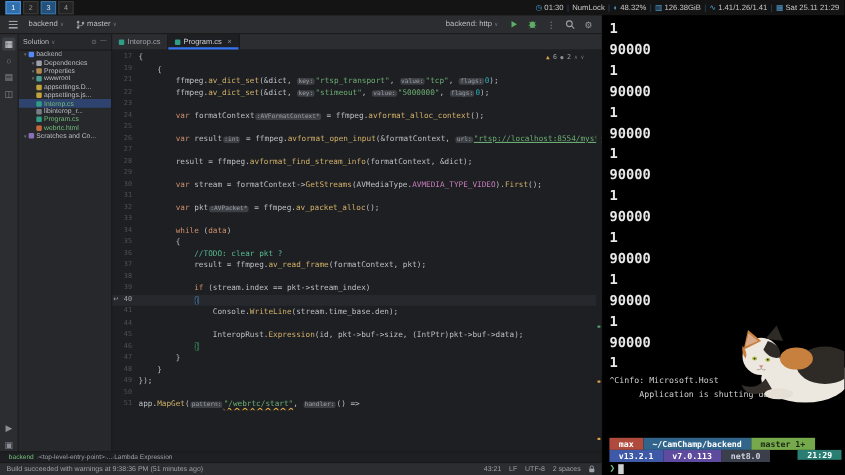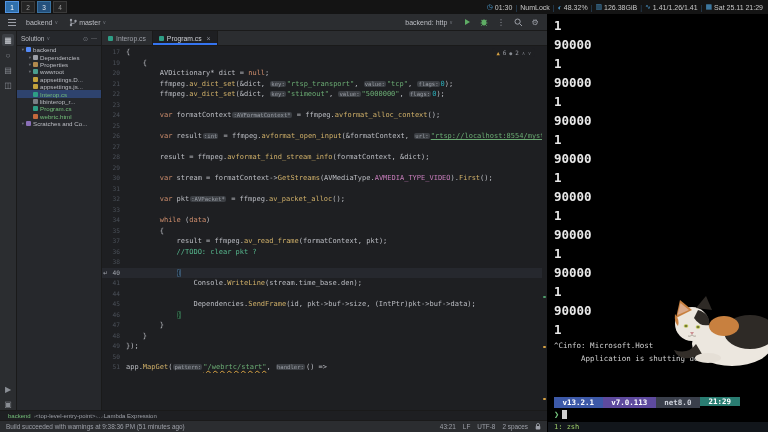--- a/index.html
+++ b/index.html
@@ -104,21 +104,21 @@
 
   
   #terminal{flex:1;background:#000;position:relative;display:flex;flex-direction:column;
             padding:2px 0 0 6px;font-family:"DejaVu Sans Mono",monospace;overflow:hidden}
   .bigline{font-size:12.5px;line-height:19px;font-weight:bold;color:#e8e8e8}
   .infoline{font-size:7.5px;line-height:13px;color:#d0d0d0;white-space:pre}
   #term-spacer{flex:1}
   .promptline{display:flex;height:11px;align-items:stretch;font-size:7.5px;margin-right:3px}
   .pseg{display:flex;align-items:center;padding:0 4px;white-space:pre;font-weight:bold}
   .pl2-left{display:flex}
-  #prompt2{justify-content:flex-start}
+  #prompt2{justify-content:space-between}
   #tmux-bar{height:10px;flex:none;background:#12161b;margin-left:-6px;padding-left:6px;margin-top:2px;
             display:flex;align-items:center;font-size:7px;color:#9ece6a}
   #cursor-line{height:12px;display:flex;align-items:center;font-size:8.5px;color:#76c77f;font-weight:bold}
   .block-cursor{width:5px;height:9px;background:#cfcfcf;margin-left:3px}
   #cat{position:absolute;right:0;top:278px;z-index:5}
 </style>
 </head>
 <body>
 
 <div id="screen">
@@ -308,43 +308,43 @@
               <span class="warn-tri">▲</span>
               <span>6</span>
               <span class="weak-dot">●</span>
               <span>2</span>
               <span class="chev">∧</span>
               <span class="chev">∨</span>
             </div>
             <div>
                 <div class="cl"><span class="gut">17</span><span class="code"><span class="tok td">{</span></span></div>
                 <div class="cl"><span class="gut">19</span><span class="code"><span class="tok td">    {</span></span></div>
-                <div class="cl"><span class="gut">20</span><span class="code"><span class="tok td">        AVDictionary* dict = </span><span class="tok tk">null</span><span class="tok td">;</span></span></div>
                 <div class="cl"><span class="gut">21</span><span class="code"><span class="tok td">        ffmpeg.</span><span class="tok tm">av_dict_set</span><span class="tok td">(&amp;dict, </span><span class="tok th">key:</span><span class="tok ts">"rtsp_transport"</span><span class="tok td">, </span><span class="tok th">value:</span><span class="tok ts">"tcp"</span><span class="tok td">, </span><span class="tok th">flags:</span><span class="tok tn">0</span><span class="tok td">);</span></span></div>
                 <div class="cl"><span class="gut">22</span><span class="code"><span class="tok td">        ffmpeg.</span><span class="tok tm">av_dict_set</span><span class="tok td">(&amp;dict, </span><span class="tok th">key:</span><span class="tok ts">"stimeout"</span><span class="tok td">, </span><span class="tok th">value:</span><span class="tok ts">"5000000"</span><span class="tok td">, </span><span class="tok th">flags:</span><span class="tok tn">0</span><span class="tok td">);</span></span></div>
                 <div class="cl"><span class="gut">23</span><span class="code"></span></div>
                 <div class="cl"><span class="gut">24</span><span class="code"><span class="tok td">        </span><span class="tok tk">var</span><span class="tok td"> formatContext</span><span class="tok th">:AVFormatContext*</span><span class="tok td"> = ffmpeg.</span><span class="tok tm">avformat_alloc_context</span><span class="tok td">();</span></span></div>
                 <div class="cl"><span class="gut">25</span><span class="code"></span></div>
                 <div class="cl"><span class="gut">26</span><span class="code"><span class="tok td">        </span><span class="tok tk">var</span><span class="tok td"> result</span><span class="tok th">:int</span><span class="tok td"> = ffmpeg.</span><span class="tok tm">avformat_open_input</span><span class="tok td">(&amp;formatContext, </span><span class="tok th">url:</span><span class="tok tu">"rtsp://localhost:8554/mystream"</span></span></div>
                 <div class="cl"><span class="gut">27</span><span class="code"></span></div>
                 <div class="cl"><span class="gut">28</span><span class="code"><span class="tok td">        result = ffmpeg.</span><span class="tok tm">avformat_find_stream_info</span><span class="tok td">(formatContext, &amp;dict);</span></span></div>
                 <div class="cl"><span class="gut">29</span><span class="code"></span></div>
                 <div class="cl"><span class="gut">30</span><span class="code"><span class="tok td">        </span><span class="tok tk">var</span><span class="tok td"> stream = formatContext-&gt;</span><span class="tok tm">GetStreams</span><span class="tok td">(AVMediaType.</span><span class="tok te">AVMEDIA_TYPE_VIDEO</span><span class="tok td">).</span><span class="tok tm">First</span><span class="tok td">();</span></span></div>
                 <div class="cl"><span class="gut">31</span><span class="code"></span></div>
                 <div class="cl"><span class="gut">32</span><span class="code"><span class="tok td">        </span><span class="tok tk">var</span><span class="tok td"> pkt</span><span class="tok th">:AVPacket*</span><span class="tok td"> = ffmpeg.</span><span class="tok tm">av_packet_alloc</span><span class="tok td">();</span></span></div>
                 <div class="cl"><span class="gut">33</span><span class="code"></span></div>
                 <div class="cl"><span class="gut">34</span><span class="code"><span class="tok td">        </span><span class="tok tk">while</span><span class="tok td"> (</span><span class="tok tk">data</span><span class="tok td">)</span></span></div>
                 <div class="cl"><span class="gut">35</span><span class="code"><span class="tok td">        {</span></span></div>
+                <div class="cl"><span class="gut">36</span><span class="code"><span class="tok td">            </span><span class="tok tt">//TODO: clear pkt ?</span></span></div>
                 <div class="cl"><span class="gut">37</span><span class="code"><span class="tok td">            result = ffmpeg.</span><span class="tok tm">av_read_frame</span><span class="tok td">(formatContext, pkt);</span></span></div>
-                <div class="cl"><span class="gut">36</span><span class="code"><span class="tok td">            </span><span class="tok tt">//TODO: clear pkt ?</span></span></div>
                 <div class="cl"><span class="gut">38</span><span class="code"></span></div>
+                <div class="cl"><span class="gut">39</span><span class="code"><span class="tok td">            </span><span class="tok tk">if</span><span class="tok td"> (stream.index == pkt-&gt;stream_index)</span></span></div>
                 <div class="cl caret-line"><span class="gmark">↵</span><span class="gut">40</span><span class="code"><span class="tok td">            </span><span class="tok tB">{</span></span></div>
                 <div class="cl"><span class="gut">41</span><span class="code"><span class="tok td">                Console.</span><span class="tok tm">WriteLine</span><span class="tok td">(stream.time_base.den);</span></span></div>
                 <div class="cl"><span class="gut">44</span><span class="code"></span></div>
-                <div class="cl"><span class="gut">45</span><span class="code"><span class="tok td">                Dependencies.</span><span class="tok tm">SendFrame</span><span class="tok td">(id, pkt-&gt;buf-&gt;size, (IntPtr)pkt-&gt;buf-&gt;data);</span></span></div>
+                <div class="cl"><span class="gut">45</span><span class="code"><span class="tok td">                InteropRust.</span><span class="tok tm">Expression</span><span class="tok td">(id, pkt-&gt;buf-&gt;size, (IntPtr)pkt-&gt;buf-&gt;data);</span></span></div>
                 <div class="cl"><span class="gut">46</span><span class="code"><span class="tok td">            </span><span class="tok tG">}</span></span></div>
                 <div class="cl"><span class="gut">47</span><span class="code"><span class="tok td">        }</span></span></div>
                 <div class="cl"><span class="gut">48</span><span class="code"><span class="tok td">    }</span></span></div>
                 <div class="cl"><span class="gut">49</span><span class="code"><span class="tok td">});</span></span></div>
                 <div class="cl"><span class="gut">50</span><span class="code"></span></div>
                 <div class="cl"><span class="gut">51</span><span class="code"><span class="tok td">app.</span><span class="tok tm">MapGet</span><span class="tok td">(</span><span class="tok th">pattern:</span><span class="tok tw">"/webrtc/start"</span><span class="tok td">, </span><span class="tok th">handler:</span><span class="tok td">() =&gt;</span></span></div>
               </div>
             <div id="stripe">
               <span class="smark" style="top:250px;background:#4f9e6b"></span>
               <span class="smark" style="top:300px;background:#d9a343"></span>
@@ -390,36 +390,38 @@
           <div class="bigline">90000</div>
           <div class="bigline">1</div>
           <div class="bigline">90000</div>
           <div class="bigline">1</div>
           <div class="bigline">90000</div>
           <div class="bigline">1</div>
         </div>
       <div class="infoline">^Cinfo: Microsoft.Host</div>
       <div class="infoline">      Application is shutting down...</div>
       <div id="term-spacer"></div>
+      <div class="promptline">
+          <span class="pseg" style="background: rgb(176, 74, 60); color: rgb(255, 255, 255);"> max </span>
+          <span class="pseg" style="background: rgb(49, 101, 140); color: rgb(255, 255, 255);"> ~/CamChamp/backend </span>
+          <span class="pseg" style="background: rgb(118, 169, 75); color: rgb(28, 42, 20);"> master 1+ </span>
+        </div>
       <div class="promptline" id="prompt2">
         <span class="pl2-left">
             <span class="pseg" style="background: rgb(61, 89, 168); color: rgb(255, 255, 255);"> v13.2.1 </span>
             <span class="pseg" style="background: rgb(94, 74, 158); color: rgb(255, 255, 255);"> v7.0.113 </span>
             <span class="pseg" style="background: rgb(58, 63, 75); color: rgb(207, 211, 220);"> net8.0 </span>
           </span>
         <span class="pl2-right">
             <span class="pseg" style="background: rgb(42, 125, 114); color: rgb(255, 255, 255);"> 21:29 </span>
           </span>
       </div>
       <div id="cursor-line">
         <span>❯</span>
         <span class="block-cursor"></span>
-      </div>
-      <div id="tmux-bar">
-        <span>1: zsh</span>
       </div>
 
       <svg id="cat" width="106" height="76" viewBox="0 0 106 76">
         <ellipse cx="70" cy="52" rx="40" ry="22" fill="#ece7df"></ellipse>
         <path d="M40 62 Q18 72 12 58 Q26 63 34 52 Z" fill="#332e29"></path>
         <ellipse cx="88" cy="40" rx="26" ry="17" fill="#2e2a26"></ellipse>
         <ellipse cx="62" cy="34" rx="15" ry="10" fill="#c8803f"></ellipse>
         <ellipse cx="46" cy="66" rx="13" ry="5" fill="#e5dfd6"></ellipse>
         <circle cx="30" cy="32" r="17" fill="#ece7df"></circle>
         <path d="M14 26 L18 8 L30 18 Z" fill="#c8803f"></path>

